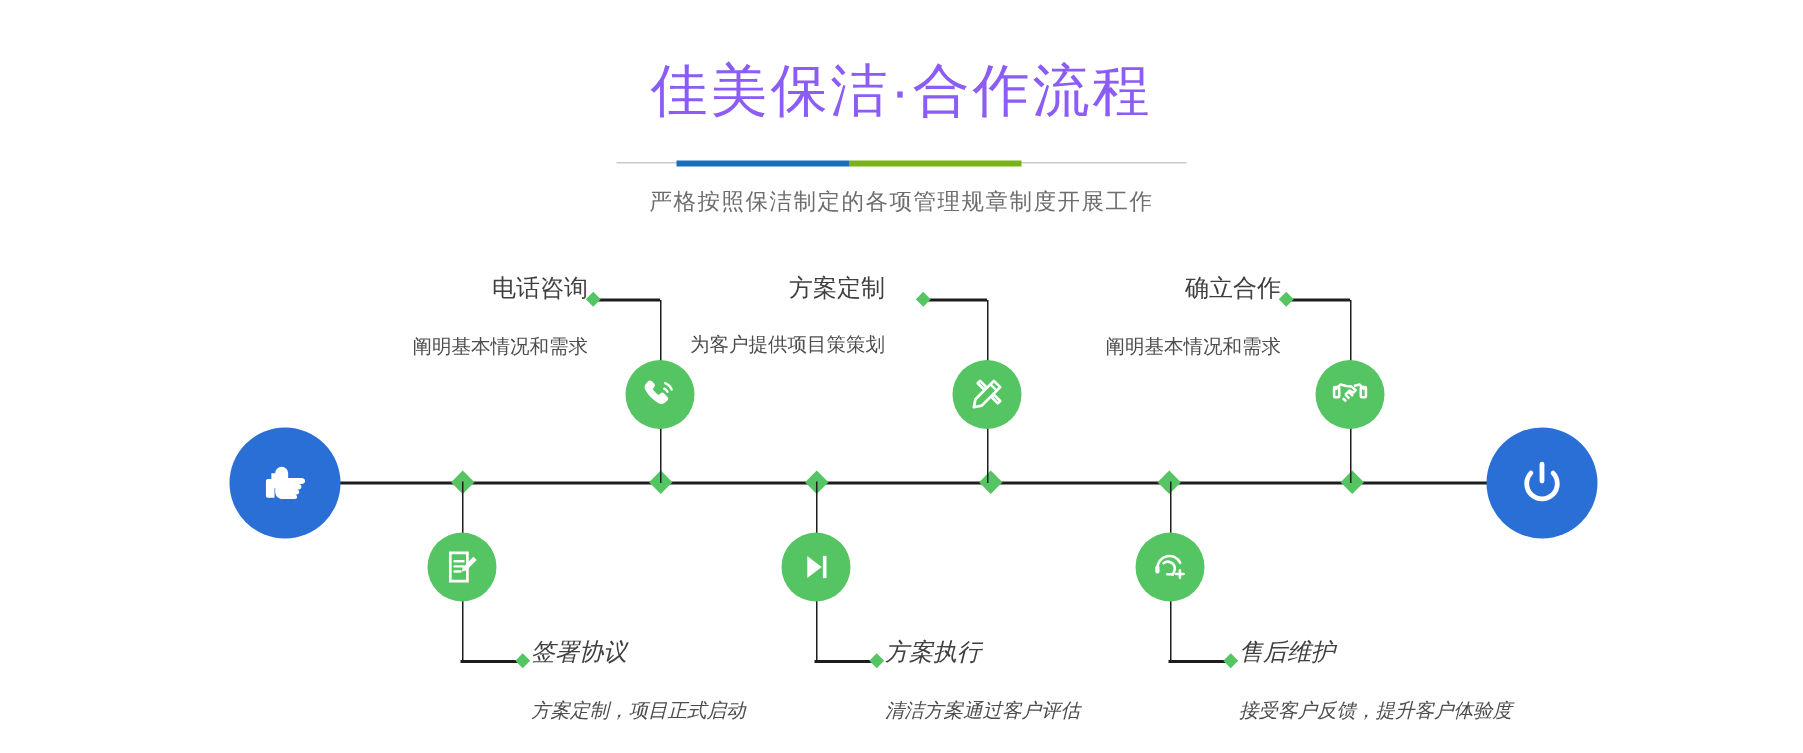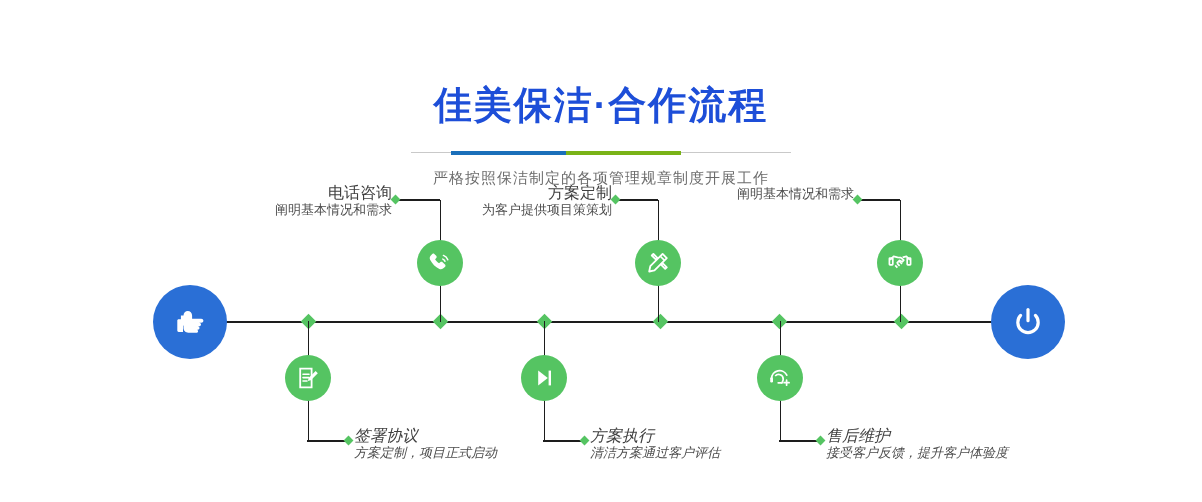--- a/index.html
+++ b/index.html
@@ -9,26 +9,25 @@
     font-family:"Liberation Sans","DejaVu Sans",sans-serif;
     overflow:hidden;
     position:relative;
   }
   #root{position:relative;width:1202px;height:502px;}
 
   
   .header{position:absolute;left:0;top:0;width:1202px;text-align:center;}
   .title{
     font-size:38px;
-    color:#1d4ed8;
+    color:#8b5cf6;
     letter-spacing:2px;
-    font-weight:700;
+    font-weight:400;
     line-height:1;
     padding-top:42px;
-    margin-top:44px;
   }
   .divider{
     position:relative;
     width:380px;height:1px;
     margin:28px auto 0 auto;
     background:#c9c9c9;
   }
   .divider .seg{position:absolute;top:-1.5px;height:4px;}
   .divider .seg-blue{left:40px;width:115px;background:#1a6fba;}
   .divider .seg-green{left:155px;width:115px;background:#7ab317;}
@@ -98,21 +97,21 @@
   .lbl .lbl-title{
     font-size:16px;
     color:#3f3f3f;
     line-height:1;
     white-space:nowrap;
   }
   .lbl .lbl-desc{
     font-size:13px;
     color:#4d4d4d;
     line-height:1;
-    margin-top:2px;
+    margin-top:23px;
     white-space:nowrap;
   }
   .lbl.right-align{text-align:right;}
   .lbl.left-align{text-align:left;font-style:italic;}
 </style>
 </head>
 <body>
 
 <div id="root">
 
@@ -194,21 +193,21 @@
     <div class="node" style="left:635px;top:240px;">
       <span>
         <svg width="26" height="26" viewBox="0 0 26 26">
           <path fill="none" stroke="#ffffff" stroke-width="1.8" stroke-linejoin="round" d="M17.6 3.9l4.2 4.2L9.5 20.4l-5.3 1.1 1.1-5.3z"></path>
           <path fill="none" stroke="#ffffff" stroke-width="1.6" d="M15.3 6.2l4.2 4.2"></path>
           <path fill="none" stroke="#ffffff" stroke-width="1.8" stroke-linejoin="round" d="M8.4 3.9l4.2 4.2-1.6 1.6-4.2-4.2z"></path>
           <path fill="none" stroke="#ffffff" stroke-width="1.8" stroke-linejoin="round" d="M17.6 13.1l4.2 4.2-1.6 1.6-4.2-4.2z"></path>
         </svg>
       </span>
     </div>
-    <div class="lbl right-align" style="left:392px;top:185px;width:220px;">
+    <div class="lbl right-align" style="left:370px;top:185px;width:220px;font-family:Liberation Mono, monospace;">
       <div class="lbl-title">方案定制</div>
       <div class="lbl-desc">为客户提供项目策策划</div>
     </div>
 
     <div class="stem" style="left:543.5px;top:321px;height:120px;"></div>
     <div class="elbow-h" style="left:543px;top:440px;width:42px;"></div>
     <div class="tipdot" style="left:581px;top:437px;"></div>
     <div class="node" style="left:521px;top:355px;">
       <span>
         <svg width="26" height="26" viewBox="0 0 26 26">
@@ -230,20 +229,21 @@
         <svg width="26" height="26" viewBox="0 0 26 26">
           <path fill="none" stroke="#ffffff" stroke-width="1.7" stroke-linejoin="round" d="M3.2 9.8l3.4-3.4 4.0 1.0 3.2 0.2 3.0 2.6-1.6 1.6-2.6-1.4-2.8 2.8"></path>
           <path fill="none" stroke="#ffffff" stroke-width="1.7" stroke-linejoin="round" d="M10.0 13.2l2.6 2.6M12.0 11.0l3.0 3.0M8.2 15.4l2.2 2.2"></path>
           <path fill="none" stroke="#ffffff" stroke-width="1.7" stroke-linejoin="round" d="M22.8 9.8l-3.4-3.4-3.8 1.0"></path>
           <rect fill="none" stroke="#ffffff" stroke-width="1.7" x="2.4" y="8.0" width="3.4" height="6.8" rx="0.6"></rect>
           <rect fill="none" stroke="#ffffff" stroke-width="1.7" x="20.2" y="8.0" width="3.4" height="6.8" rx="0.6"></rect>
         </svg>
       </span>
     </div>
     <div class="lbl right-align" style="left:634px;top:185px;width:220px;">
+      <div class="lbl-title">确立合作</div>
       <div class="lbl-desc">阐明基本情况和需求</div>
     </div>
 
     <div class="stem" style="left:779.5px;top:321px;height:120px;"></div>
     <div class="elbow-h" style="left:779px;top:440px;width:42px;"></div>
     <div class="tipdot" style="left:817px;top:437px;"></div>
     <div class="node" style="left:757px;top:355px;">
       <span>
         <svg width="26" height="26" viewBox="0 0 26 26">
           <path fill="none" stroke="#ffffff" stroke-width="1.7" stroke-linecap="round" d="M4.6 13.6a8.0 8.0 0 0 1 15.2-3.4"></path>

